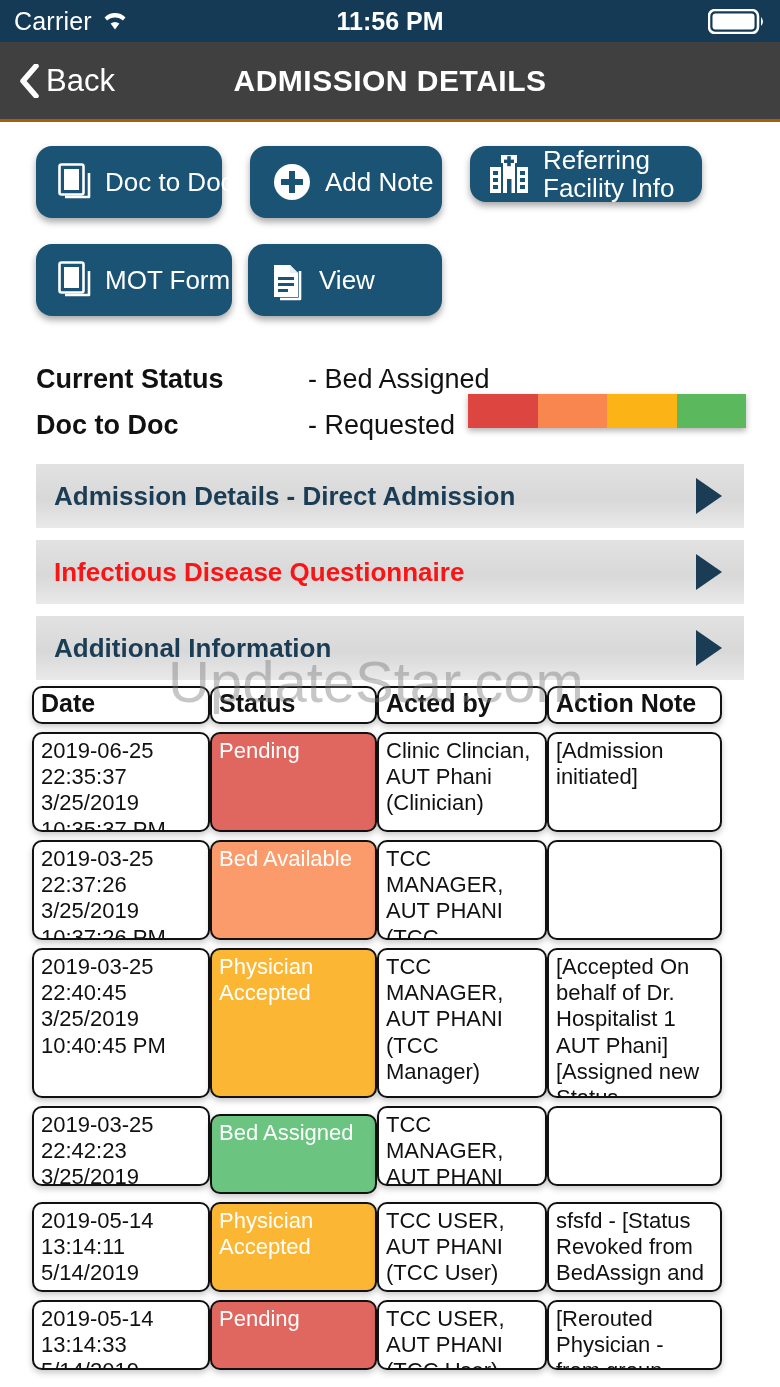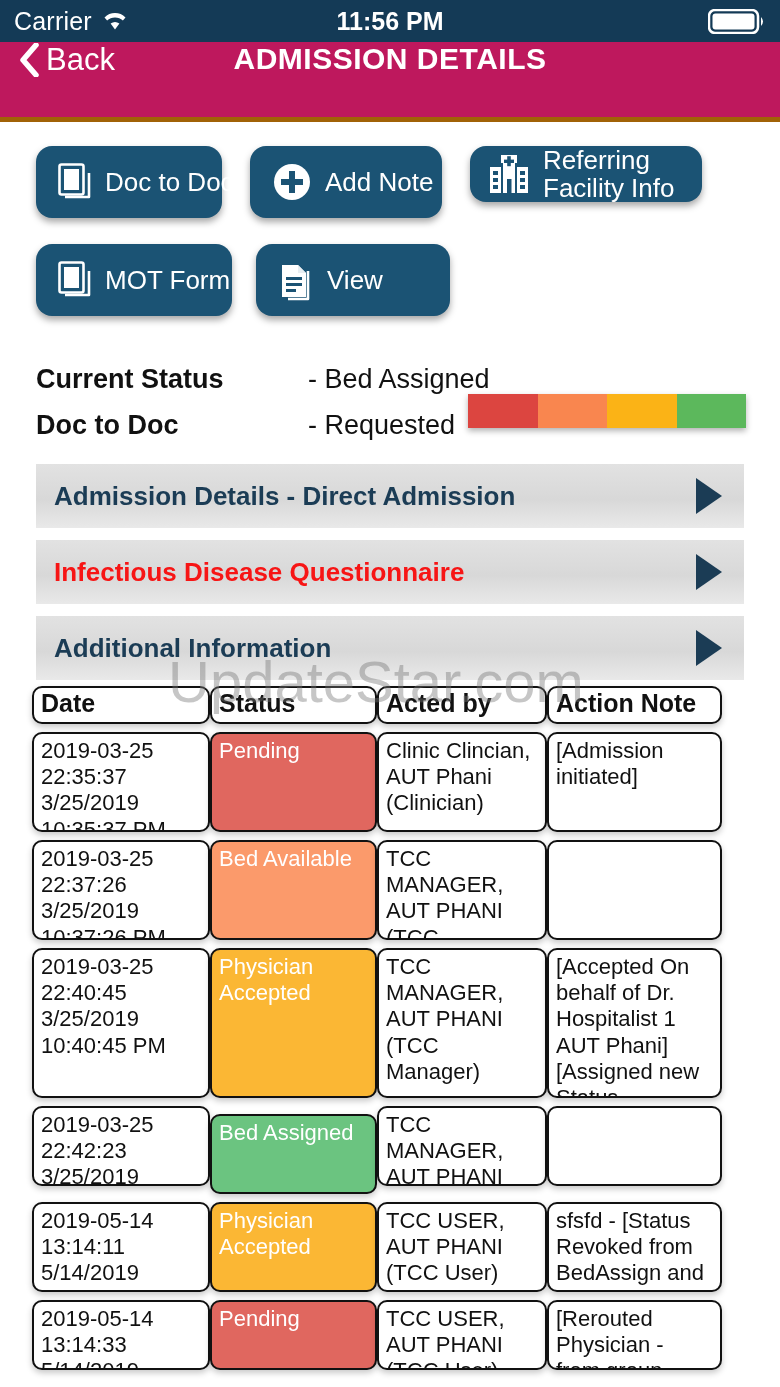--- a/index.html
+++ b/index.html
@@ -24,41 +24,41 @@
     position: absolute; left: 0; right: 0; text-align: center;
     font-size: 25px; font-weight: 600;
   }
   .battery {
     position: absolute; right: 14px; top: 9px;
     width: 58px; height: 25px;
   }
 
   
   .navbar {
-    height: 80px; background: #be185d; color: #fff;
-    display: flex; align-items: flex-start; position: relative;
-    border-bottom: 5px solid #a16207;
+    height: 80px; background: #404040; color: #fff;
+    display: flex; align-items: center; position: relative;
+    border-bottom: 3px solid #a16207;
   }
   .back-btn {
     display: flex; align-items: center; gap: 6px;
     margin-left: 18px; cursor: pointer;
   }
   .chev { width: 22px; height: 34px; }
   .back-label { font-size: 31px; }
   .nav-title {
     position: absolute; left: 0; right: 0; text-align: center;
     font-size: 30px; font-weight: bold; letter-spacing: .5px;
     pointer-events: none;
   }
 
   
   .btn-grid { padding: 24px 36px 0 36px; }
   .btn-row { display: flex; margin-bottom: 26px; }
   .btn-row.r1 { gap: 28px; }
-  .btn-row.r2 { gap: 24px; }
+  .btn-row.r2 { gap: 16px; }
   .abtn {
     background: #1b5374; color: #fff; border-radius: 16px;
     box-shadow: 0 4px 7px rgba(0,0,0,.35);
     display: flex; align-items: center; gap: 13px;
     padding: 0 22px; height: 72px; cursor: pointer;
     font-size: 26px; white-space: nowrap;
   }
   .abtn .ico { flex: 0 0 auto; display: flex; align-items: center; }
   .abtn.two-line { height: 56px; padding: 0 18px; }
   .abtn.two-line .lbl { line-height: 1.08; white-space: normal; }
@@ -272,21 +272,21 @@
   <div class="tbl-wrap">
     <div class="watermark">UpdateStar.com</div>
     <div class="trow hdr">
       <div class="cell c-date">Date</div>
       <div class="cell c-status">Status</div>
       <div class="cell c-acted">Acted by</div>
       <div class="cell c-note">Action Note</div>
     </div>
     <div id="table-body">
         <div class="trow">
-          <div class="cell c-date" style="height: 100px;">2019-03-25 22:35:37 3/25/2019 10:35:37 PM</div>
+          <div class="cell c-date" style="height: 100px;">2019-06-25 22:35:37 3/25/2019 10:35:37 PM</div>
           <div class="cell c-status status-col pending" style="height: 100px;">Pending</div>
           <div class="cell c-acted" style="height: 100px;">Clinic Clincian, AUT Phani (Clinician)</div>
           <div class="cell c-note" style="height: 100px;">[Admission initiated]</div>
         </div>
         <div class="trow">
           <div class="cell c-date" style="height: 100px;">2019-03-25 22:37:26 3/25/2019 10:37:26 PM</div>
           <div class="cell c-status status-col bedavailable" style="height: 100px;">Bed Available</div>
           <div class="cell c-acted" style="height: 100px;">TCC MANAGER, AUT PHANI (TCC Manager)</div>
           <div class="cell c-note" style="height: 100px;"></div>
         </div>

